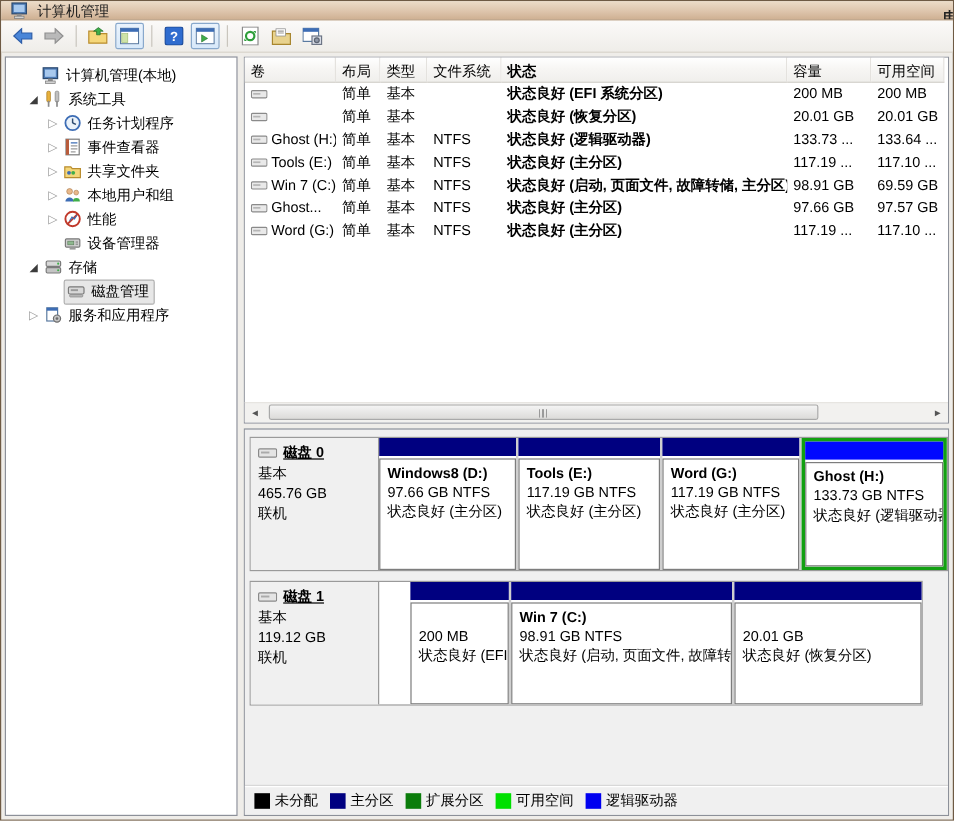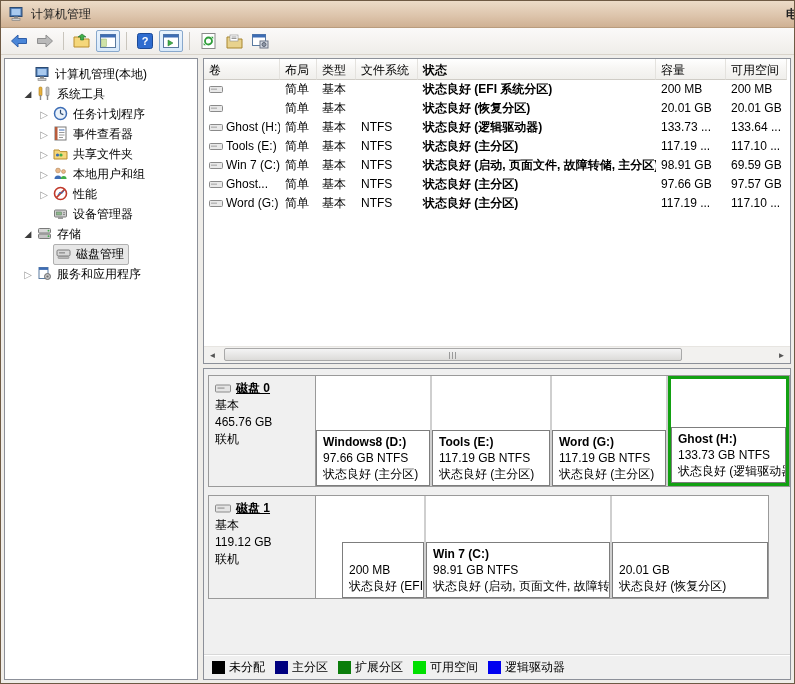--- a/index.html
+++ b/index.html
@@ -3,21 +3,21 @@
 <meta charset="utf-8">
 <style>
   * { box-sizing: border-box; margin: 0; padding: 0; }
   html,body { width:795px; height:684px; }
   body { font-family: "Liberation Sans", "DejaVu Sans", sans-serif; font-size:12px; color:#000; }
 
   .window { width:795px; height:684px; display:flex; flex-direction:column;
             background:#efede9; border:1px solid #6e5a44; }
 
   
-  .titlebar { height:27px; flex:none; display:flex; align-items:center; gap:6px;
+  .titlebar { height:16px; flex:none; display:flex; align-items:flex-start; gap:6px;
               padding:0 8px; position:relative; overflow:hidden;
               background:linear-gradient(#ecdcc8,#dcc3aa 60%,#cfb193);
               border-bottom:1px solid #b99c7d; }
   .titlebar .ticon16 { width:16px; height:16px; flex:none; }
   .title-text { font-size:12px; color:#1c1c1c; }
   .title-overlap { position:absolute; right:-4px; top:5px; font-weight:bold; color:#222; }
 
   
   .menubar { height:25px; flex:none; display:flex; align-items:center; padding:0 4px;
              background:linear-gradient(#fbfaf9,#f0eeea); border-bottom:1px solid #d9d4cb; }
@@ -73,21 +73,21 @@
   
   .graph-pane { flex:1; background:#f0f0f0; border:1px solid #8c9099; display:flex; flex-direction:column; overflow:hidden; }
   .disks { flex:1; padding:6px 0 0 4px; }
   .disk-row { display:flex; border:1px solid #9a9a9a; background:#fff; margin-bottom:8px; width:fit-content; }
   .disk-row.h0 { height:112px; }
   .disk-row.h1 { height:104px;gap:26px; }
   .disk-label { width:107px; flex:none; background:#f0f0f0; border-right:1px solid #9a9a9a; padding:4px 6px; line-height:17px; }
   .disk-title { display:flex; align-items:center; gap:5px; font-weight:bold; }
   .disk-title .dname { text-decoration:underline; }
   .parts { display:flex; gap:2px; background:#cfcfcf; }
-  .part { display:flex; flex-direction:row; background:#fff;align-items:flex-end; }
+  .part { display:flex; flex-direction:column; background:#fff; }
   .part-bar { height:15px; flex:none; }
   .part-body { flex:1; margin-top:2px; background:#fff; border:1px solid #7d7d7d; padding:3px 6px;
                overflow:hidden; white-space:nowrap; line-height:16px; }
   .pt { font-weight:bold; height:16px; }
   .part.extended { border:3px solid #12a012; }
 
   
   .legend-bar { height:24px; flex:none; margin-top:auto; display:flex; align-items:center; gap:10px;
                 padding:0 8px; background:#f0f0f0; border-top:1px solid #ffffff; box-shadow:0 -1px 0 #d8d8d8; }
   .legend-item { display:flex; align-items:center; gap:4px; }

